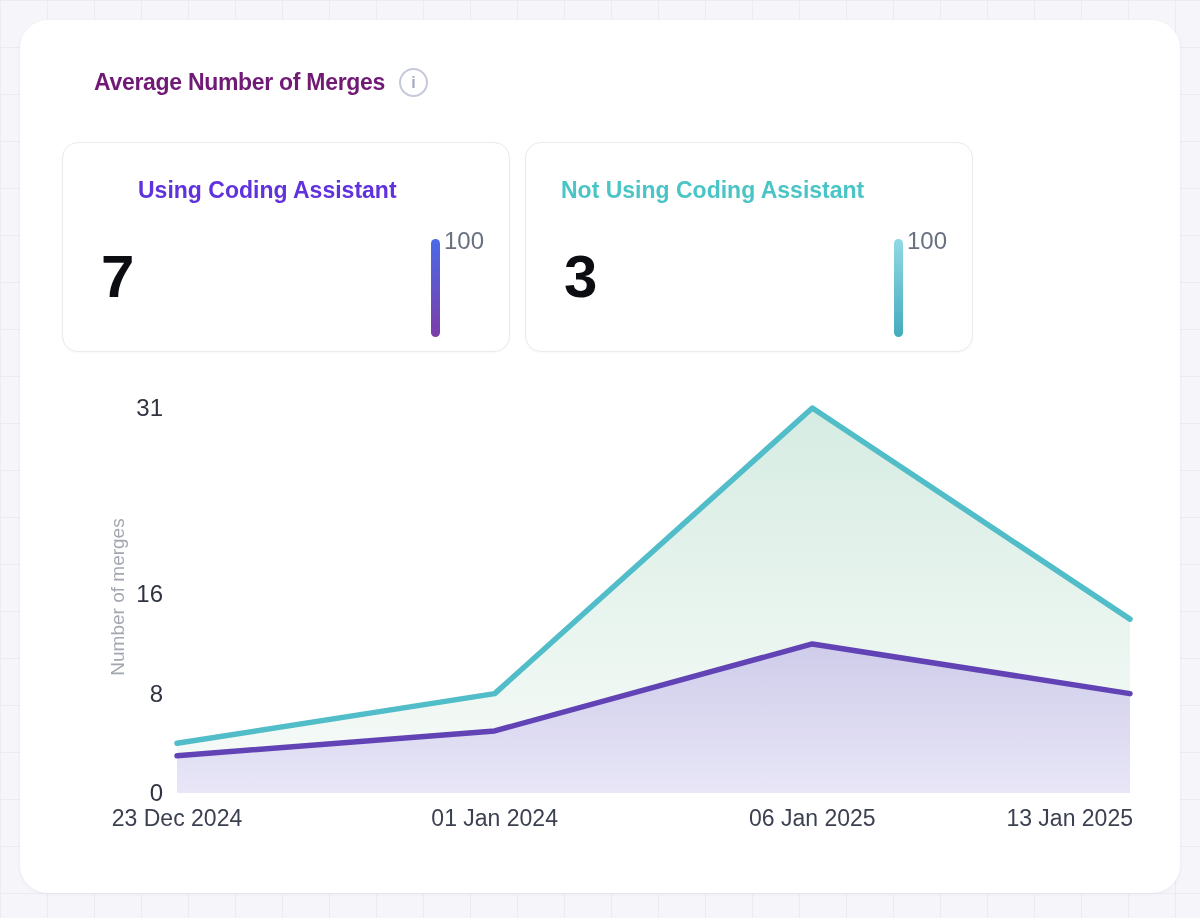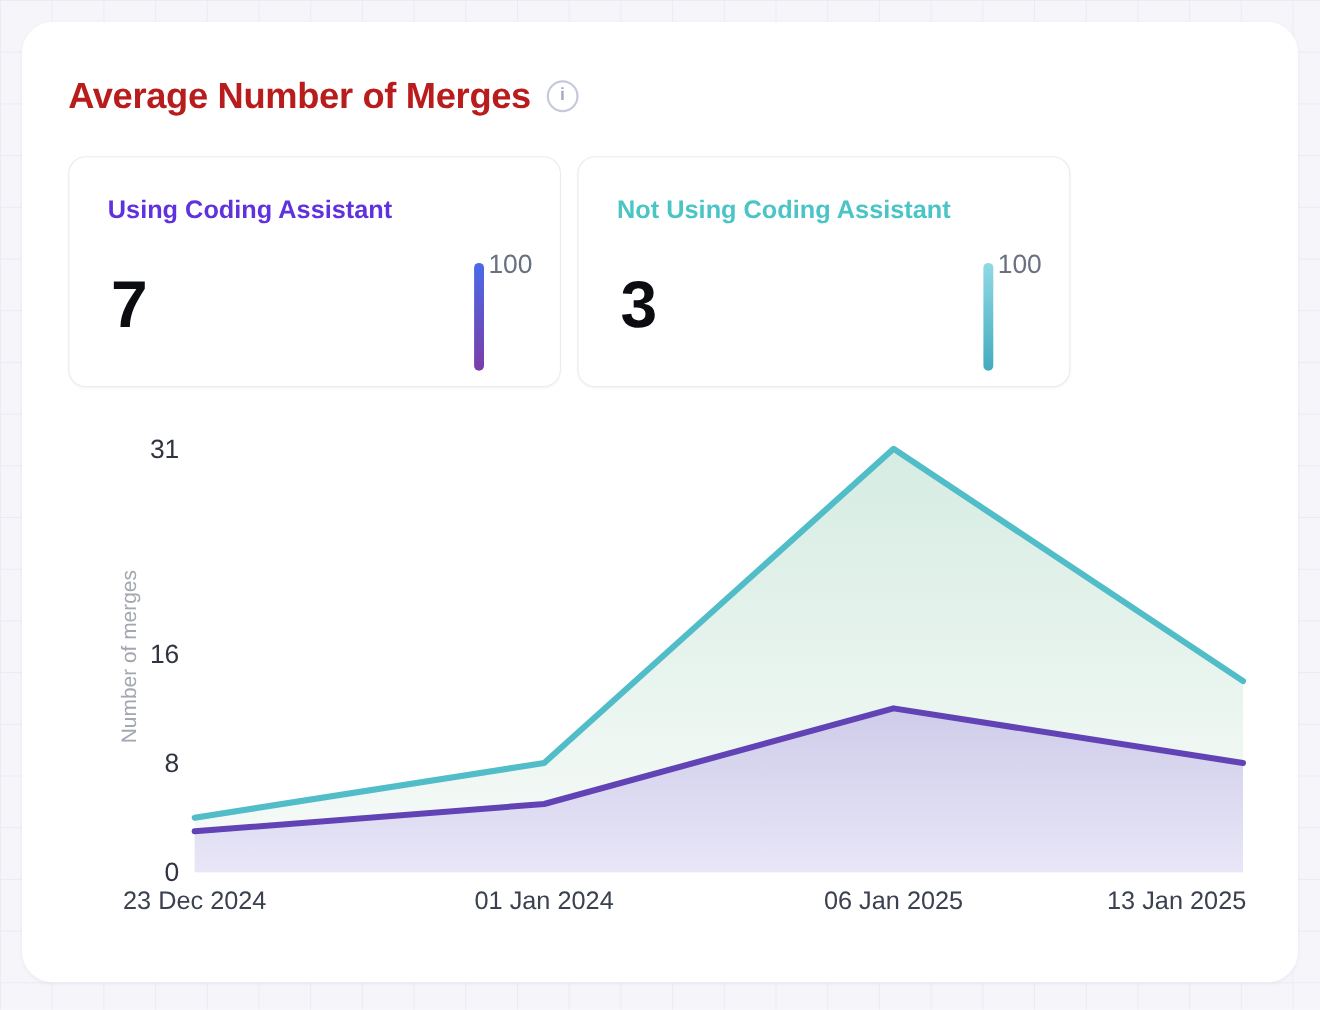--- a/index.html
+++ b/index.html
@@ -16,21 +16,21 @@
   }
   .panel {
     position:absolute; left:20px; top:20px;
     width:1160px; height:873px;
     background:#ffffff;
     border-radius:28px;
     box-shadow:0 1px 4px rgba(40,40,80,0.05);
   }
   .header { position:absolute; left:42px; top:48px; display:flex; align-items:center; gap:14px; }
   .title {
-    font-size:33px; font-weight:700; color:#b91c1c; letter-spacing:-0.3px;
+    font-size:23px; font-weight:700; color:#701a75; letter-spacing:-0.3px;margin-left:32px;
   }
   .info-badge {
     width:29px; height:29px; border-radius:50%;
     border:2px solid #c6c9db; color:#a6abc0;
     font-size:16px; font-weight:600; font-style:normal;
     display:flex; align-items:center; justify-content:center;
     cursor:pointer; user-select:none;
   }
   .stat-card {
     position:absolute; top:122px;
@@ -58,21 +58,21 @@
 <body>
 
 <div class="panel">
 
   <div class="header">
     <div class="title">Average Number of Merges</div>
     <div class="info-badge">i</div>
   </div>
 
   <div class="stat-card first">
-    <div class="stat-label" style="color: rgb(96, 50, 221);">Using Coding Assistant</div>
+    <div class="stat-label" style="color: rgb(96, 50, 221); margin-left: 40px;">Using Coding Assistant</div>
     <div class="stat-value">7</div>
     <div class="stat-bar" style="background: linear-gradient(rgb(74, 106, 232), rgb(124, 61, 168));"></div>
     <div class="stat-scale">100</div>
   </div>
 
   <div class="stat-card second">
     <div class="stat-label" style="color: rgb(75, 196, 198);">Not Using Coding Assistant</div>
     <div class="stat-value">3</div>
     <div class="stat-bar" style="background: linear-gradient(rgb(144, 217, 228), rgb(68, 171, 190));"></div>
     <div class="stat-scale">100</div>

